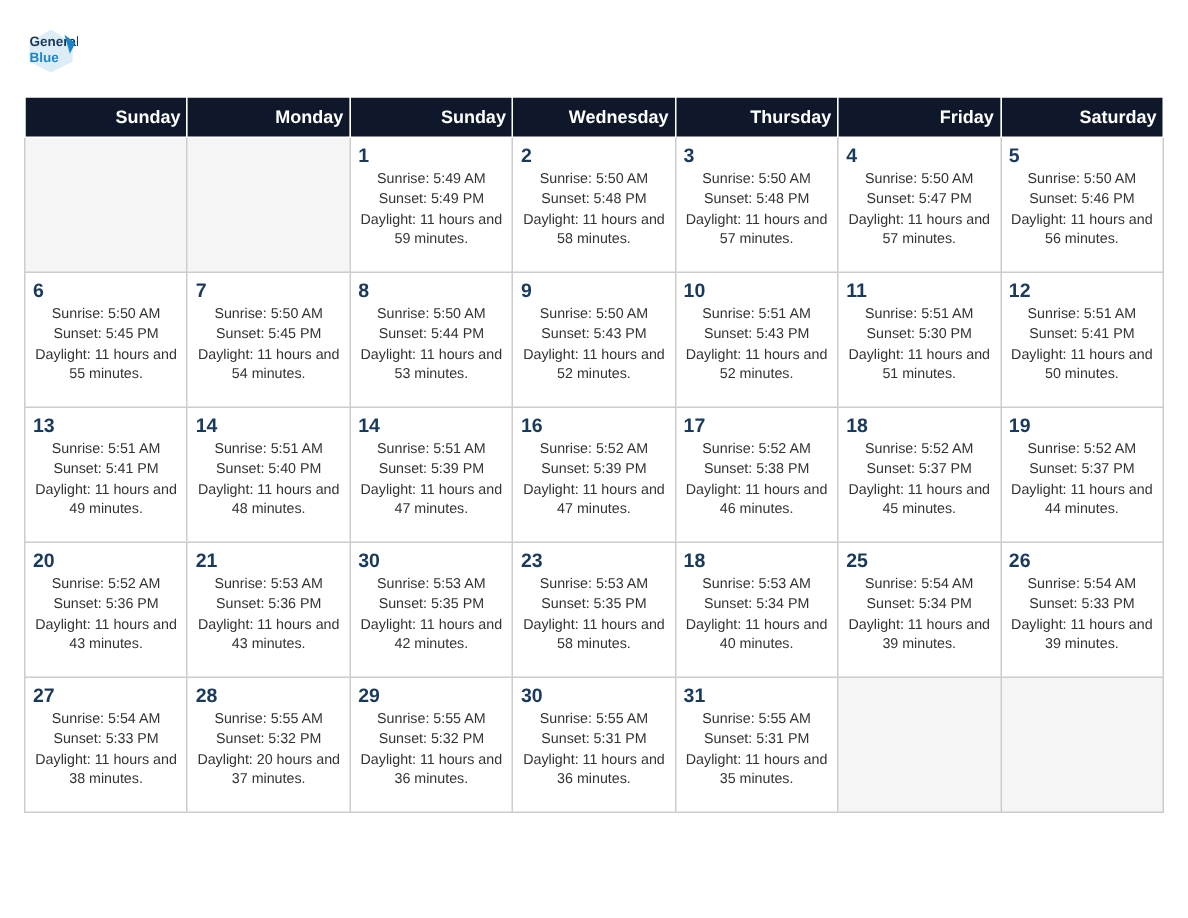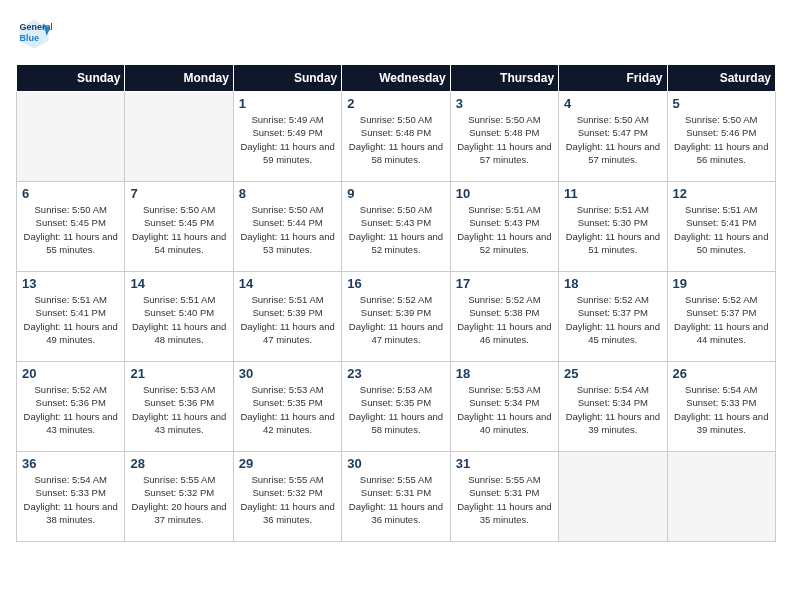--- a/index.html
+++ b/index.html
@@ -329,21 +329,21 @@
           <span class="day-num">26</span>
 <div class="day-info">
   <span>Sunrise: 5:54 AM</span><br>
   <span>Sunset: 5:33 PM</span><br>
   <span>Daylight: 11 hours and 39 minutes.</span>
 </div>
         </td>
       </tr>
       <tr>
         <td>
-          <span class="day-num">36</span>
+          <span class="day-num">27</span>
 <div class="day-info">
   <span>Sunrise: 5:54 AM</span><br>
   <span>Sunset: 5:33 PM</span><br>
   <span>Daylight: 11 hours and 38 minutes.</span>
 </div>
         </td>
         <td>
           <span class="day-num">28</span>
 <div class="day-info">
   <span>Sunrise: 5:55 AM</span><br>

